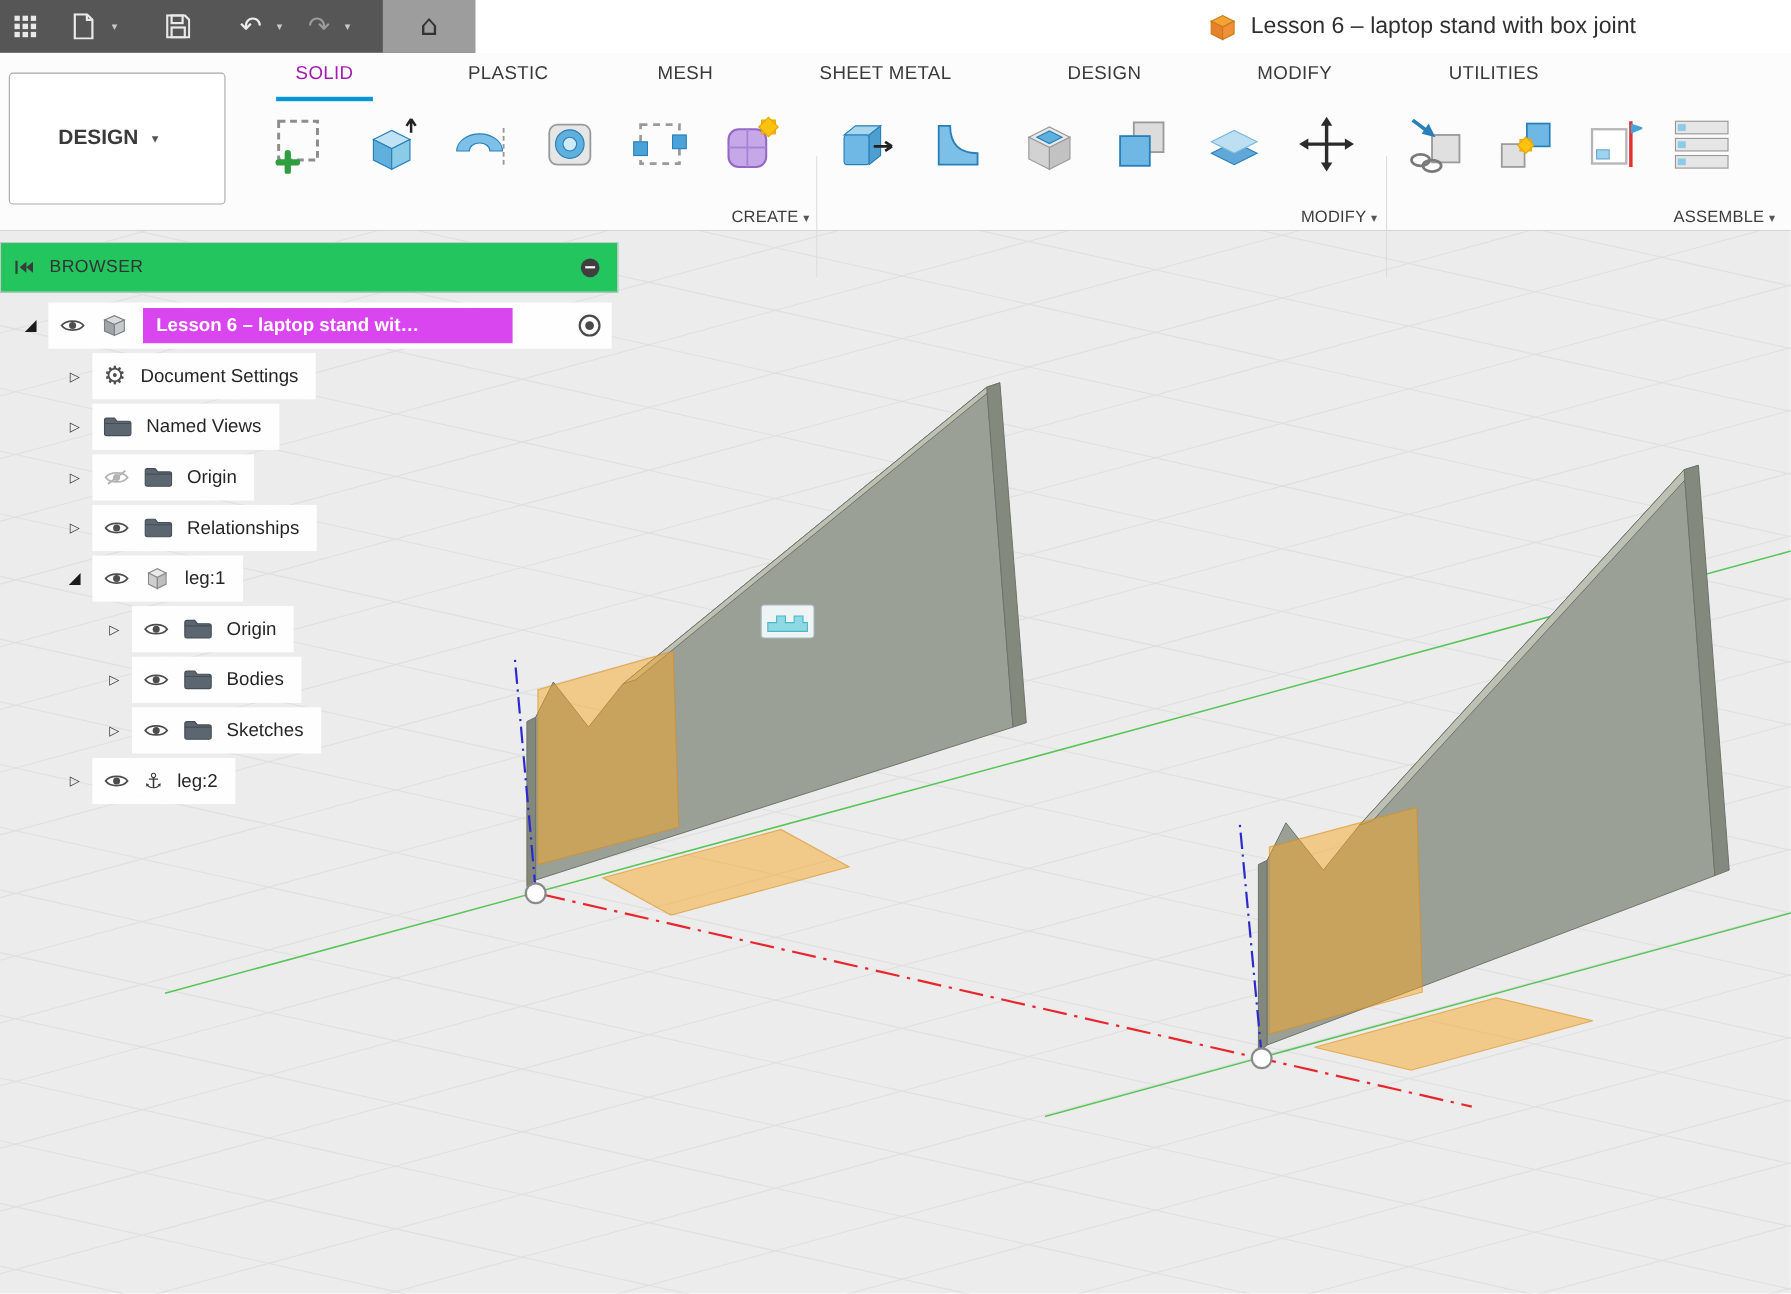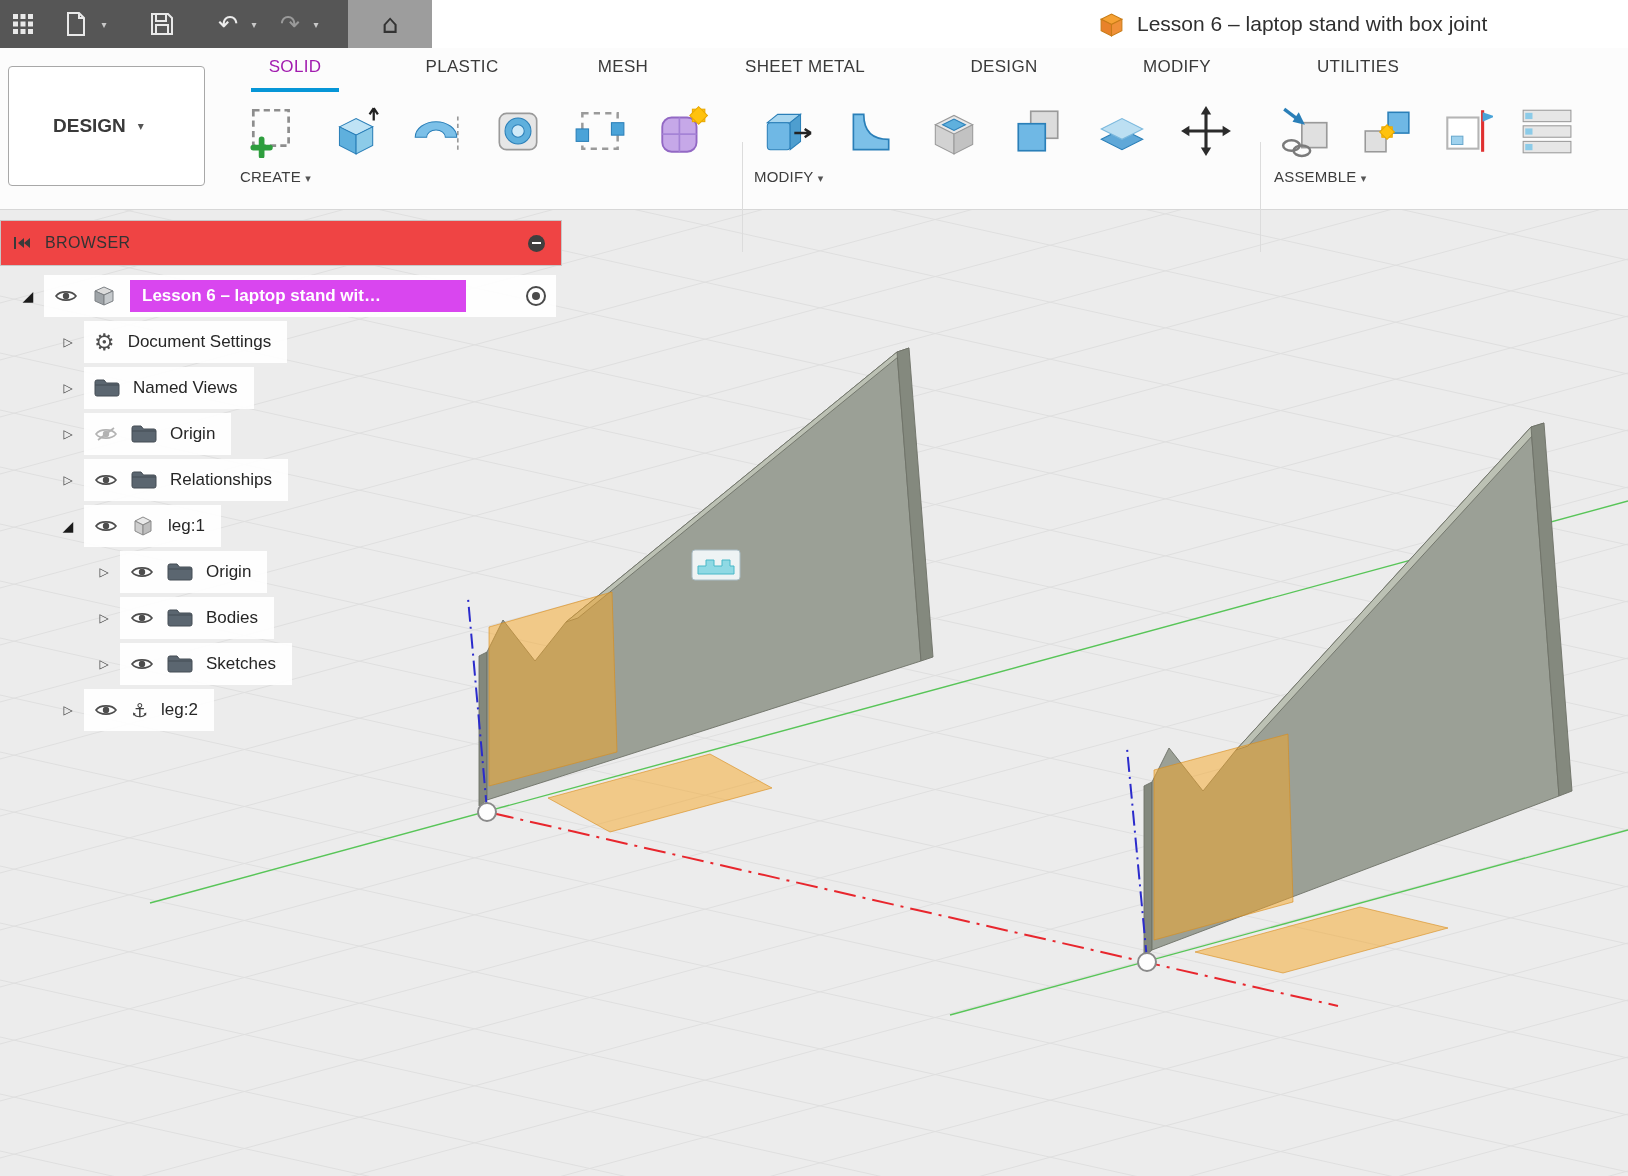--- a/index.html
+++ b/index.html
@@ -27,27 +27,27 @@
   .design-btn { position:absolute; left:8px; top:18px; width:197px; height:120px; background:#fff;
                 border:1px solid #a8a8a8; border-radius:4px; display:flex; align-items:center;
                 padding-left:44px; gap:12px; font-size:19px; font-weight:bold; color:#3a3a3a; cursor:default; }
   .tab { position:absolute; top:9px; transform:translateX(-50%); font-size:17px; color:#3a3a3a;
          letter-spacing:.3px; white-space:nowrap; cursor:default; }
   .tab.active { color:#a21caf; }
   .tab-underline { position:absolute; left:251px; top:40px; width:88px; height:4px; background:#0696d7; }
   .tool-group { position:absolute; top:46px; display:flex; flex-direction:column; }
   .tool-row { display:flex; align-items:center; }
   .tool-btn { width:56px; height:74px; display:flex; align-items:center; justify-content:center; cursor:default; }
-  .group-label { margin-top:0; text-align:left; font-size:15px; color:#3d3d3d; letter-spacing:.2px; }
+  .group-label { margin-top:21px; text-align:right; font-size:15px; color:#3d3d3d; letter-spacing:.2px; }
   .group-label .caret { font-family:"DejaVu Sans",sans-serif; font-size:11px; color:#555; }
   .vsep { position:absolute; top:94px; width:1px; height:110px; background:#dcdcdc; }
 
   
   .browser { position:absolute; left:0; top:220px; width:562px; z-index:20; }
-  .browser-header { height:46px; background:#ef4444; border:1px solid #c7c7c7;
+  .browser-header { height:46px; background:#22c55e; border:1px solid #c7c7c7;
                     display:flex; align-items:center; padding:0 16px 0 12px; gap:14px; }
   .browser-title { font-size:16px; color:#333; letter-spacing:.4px; flex:1; }
   .circle-minus { width:17px; height:17px; border-radius:50%; background:#3f3f3f; position:relative; }
   .circle-minus::after { content:""; position:absolute; left:4px; top:7.5px; width:9px; height:2px; background:#fff; }
   .tree { padding-top:7px; display:flex; flex-direction:column; }
   .tree-row { height:46px; display:flex; align-items:center; }
   .ind0 { padding-left:12px; } .ind1 { padding-left:52px; } .ind2 { padding-left:88px; }
   .exp { width:32px; text-align:center; font-family:"DejaVu Sans",sans-serif; font-size:12px; color:#3f3f3f; cursor:default; }
   .exp.expanded { font-size:14px; color:#1b1b1b; }
   .pill { background:rgba(255,255,255,0.92); height:42px; display:flex; align-items:center;

